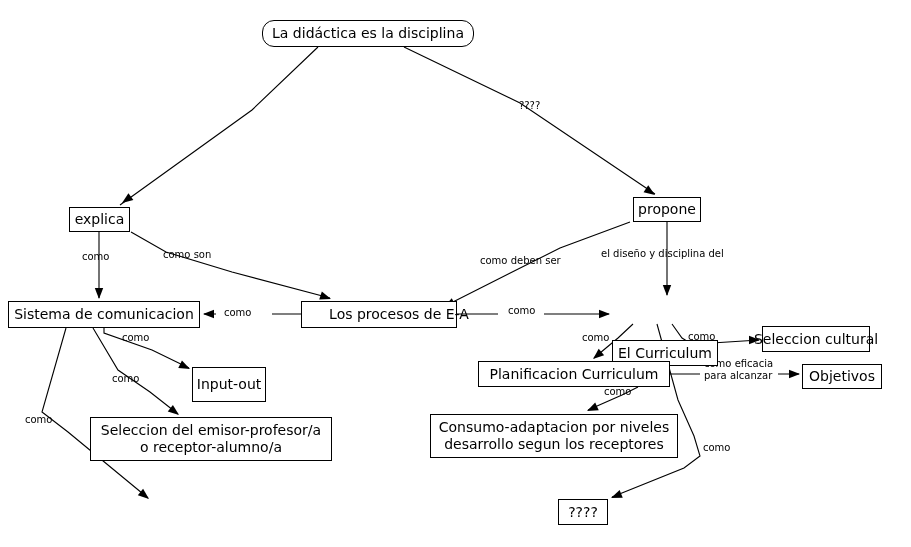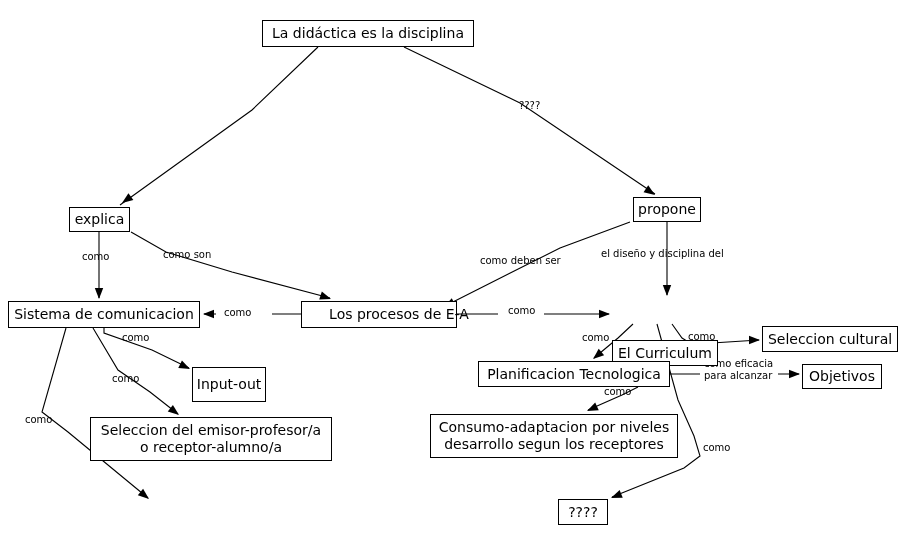--- a/index.html
+++ b/index.html
@@ -112,29 +112,29 @@
       <div class="edge-label" style="left: 112px; top: 373px;">como</div>
       <div class="edge-label" style="left: 25px; top: 414px;">como</div>
       <div class="edge-label" style="left: 582px; top: 332px;">como</div>
       <div class="edge-label" style="left: 688px; top: 331px;">como</div>
       <div class="edge-label" style="left: 704px; top: 358px;">como eficacia
 para alcanzar</div>
       <div class="edge-label" style="left: 604px; top: 386px;">como</div>
       <div class="edge-label" style="left: 703px; top: 442px;">como</div>
     </div>
   <div id="nodes-layer">
-      <div class="node-box" style="left: 262px; top: 20px; width: 212px; height: 27px;">La didáctica es la disciplina</div>
+      <div class="node-box" style="left: 262px; top: 20px; width: 212px; height: 27px; border-radius: 12px;">La didáctica es la disciplina</div>
       <div class="node-box" style="left: 69px; top: 207px; width: 61px; height: 25px;">explica</div>
       <div class="node-box" style="left: 633px; top: 197px; width: 68px; height: 25px;">propone</div>
       <div class="node-box" style="left: 8px; top: 301px; width: 192px; height: 27px;">Sistema de comunicacion</div>
       <div class="node-box" style="left: 301px; top: 301px; width: 156px; height: 27px; padding-left: 44px;">Los procesos de E-A</div>
       <div class="node-box" style="left: 612px; top: 298px; width: 106px; height: 26px; margin-top: 42px;">El Curriculum</div>
-      <div class="node-box" style="left: 762px; top: 326px; width: 136px; height: 26px;">Seleccion cultural</div>
+      <div class="node-box" style="left: 762px; top: 326px; width: 108px; height: 26px;">Seleccion cultural</div>
       <div class="node-box" style="left: 192px; top: 367px; width: 74px; height: 35px;">Input-out</div>
-      <div class="node-box" style="left: 478px; top: 361px; width: 192px; height: 26px;">Planificacion Tecnologica</div>
+      <div class="node-box" style="left: 478px; top: 361px; width: 192px; height: 26px;">Planificacion Curriculum</div>
       <div class="node-box" style="left: 802px; top: 364px; width: 80px; height: 25px;">Objetivos</div>
       <div class="node-box" style="left: 90px; top: 417px; width: 242px; height: 44px;">Seleccion del emisor-profesor/a
 o receptor-alumno/a</div>
       <div class="node-box" style="left: 430px; top: 414px; width: 248px; height: 44px;">Consumo-adaptacion por niveles
 desarrollo segun los receptores</div>
       <div class="node-box" style="left: 134px; top: 501px; width: 80px; height: 26px; margin-top: 48px;">Ecologico</div>
       <div class="node-box" style="left: 558px; top: 499px; width: 50px; height: 26px;">????</div>
     </div>
 
 </div>

